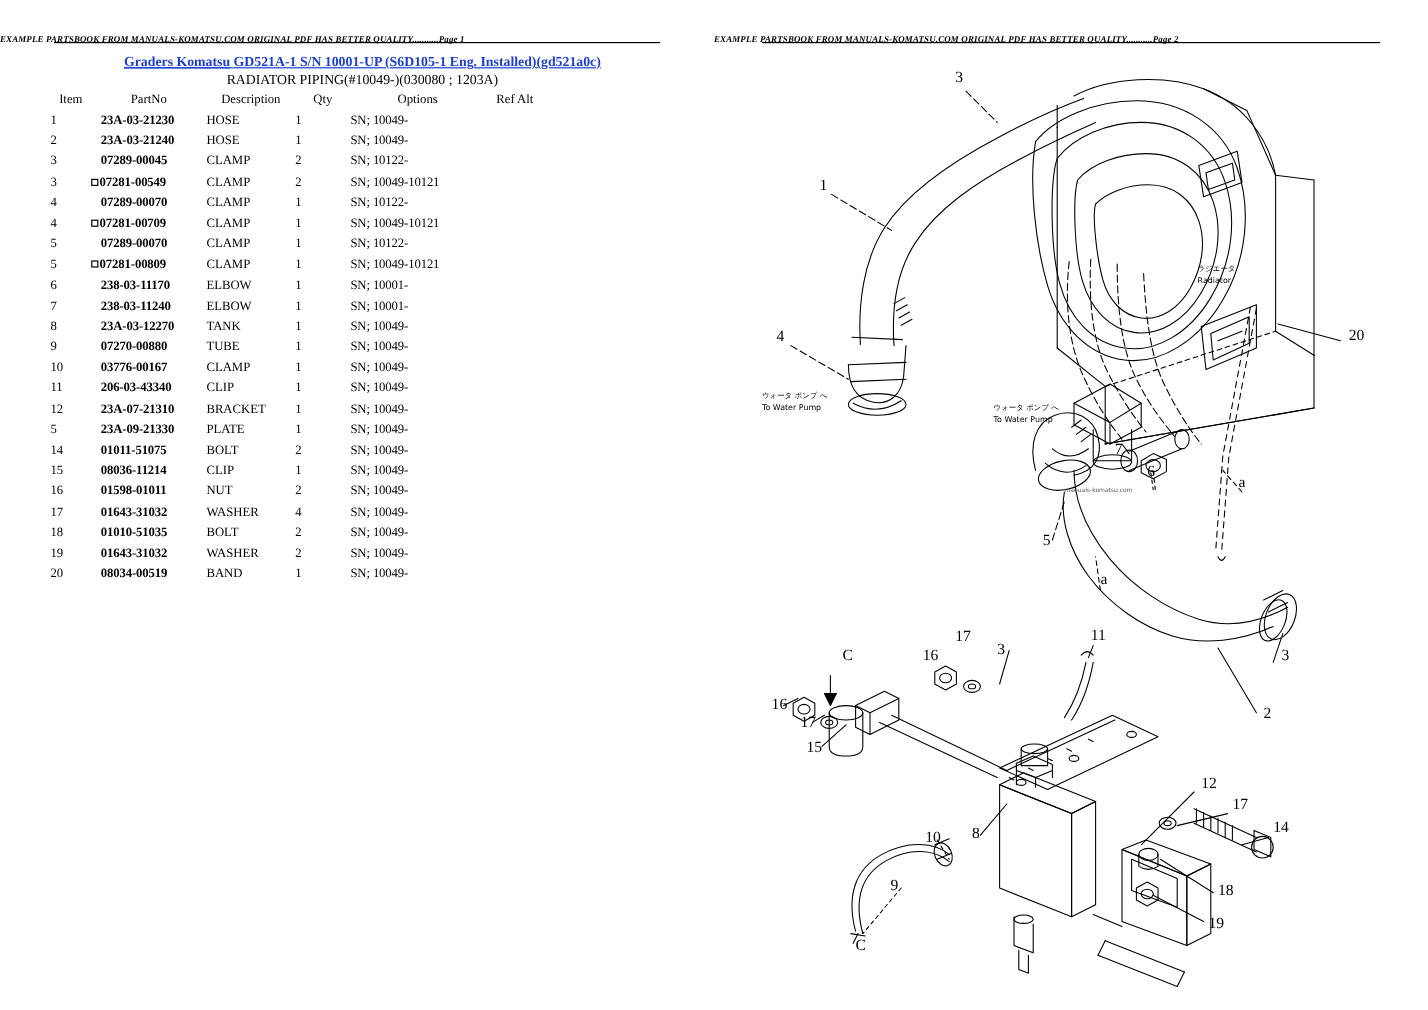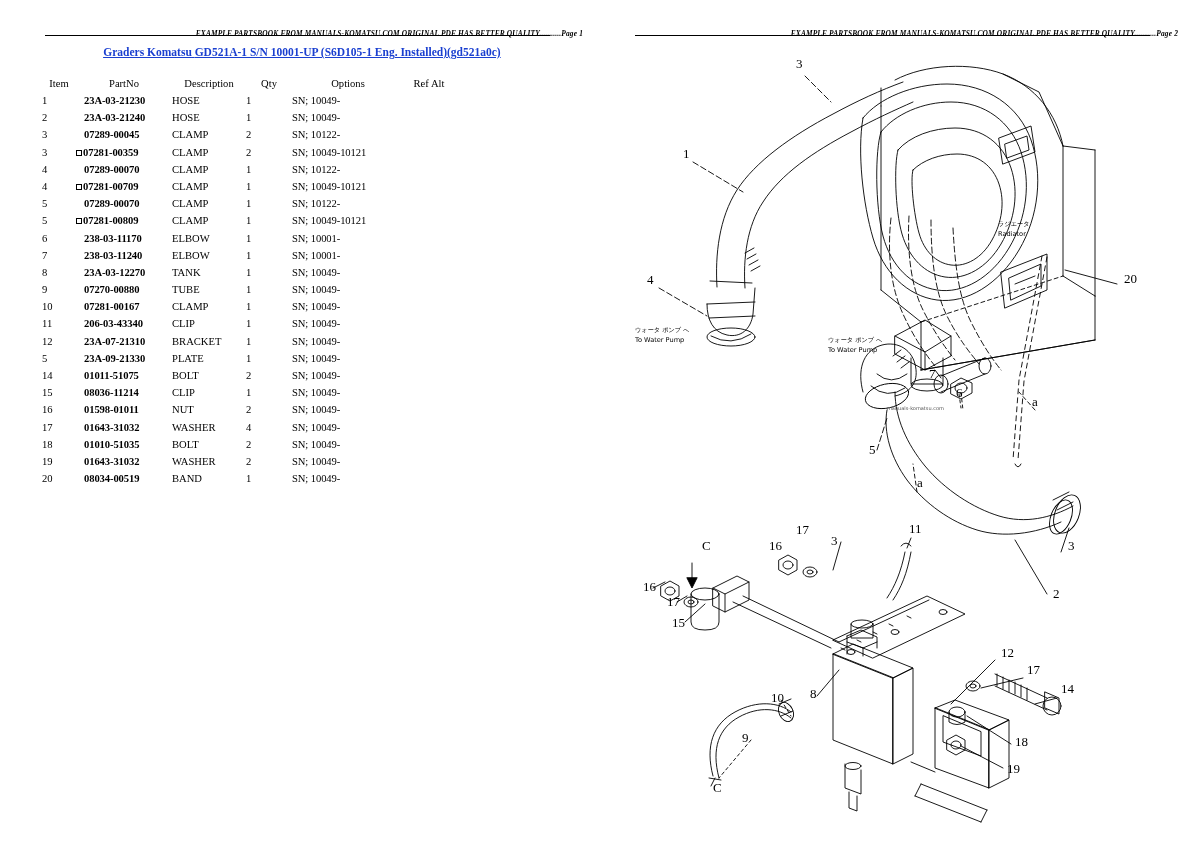--- a/index.html
+++ b/index.html
@@ -22,24 +22,23 @@
     height: 842px;
     box-sizing: border-box;
   }
   .page-left  { left: 0;   width: 595px; }
   .page-right { left: 595px; width: 595px; }
 
   
   .page-header {
     position: absolute;
     left: 0;
-    right: 12px;
+    right: 0;
     top: 22px;
-    text-align: right;
-    padding-left: 17px;
+    text-align: left;
   }
   .page-header .hdr-text {
     display: inline-block;
     font-family: "Liberation Serif", serif;
     font-weight: bold;
     font-style: italic;
     font-size: 7.4px;
     letter-spacing: 0.15px;
     white-space: nowrap;
     color: #000;
@@ -182,20 +181,21 @@
   <div class="page-header">
     <span class="hdr-text">EXAMPLE PARTSBOOK FROM MANUALS-KOMATSU.COM ORIGINAL PDF HAS BETTER QUALITY...........Page 1</span>
   </div>
   <div class="hdr-rule"></div>
 
   <div class="title-block">
     <div class="title-line1">
       <span class="crumb">Graders Komatsu</span>
       <span>GD521A-1 S/N 10001-UP (S6D105-1 Eng. Installed)(gd521a0c)</span>
     </div>
+    <div class="title-line2">RADIATOR PIPING(#10049-)(030080 ; 1203A)</div>
   </div>
 
   <table class="parts-table">
     <thead>
       <tr>
         <th class="col-item th-item">Item</th>
         <th class="col-part th-part">PartNo</th>
         <th class="col-desc">Description</th>
         <th class="col-qty th-qty">Qty</th>
         <th class="col-opt th-opt">Options</th>
@@ -222,21 +222,21 @@
         <tr>
           <td class="col-item td-item">3</td>
           <td class="col-part td-part"><span class="sq-spacer"></span><span>07289-00045</span></td>
           <td class="col-desc td-desc">CLAMP</td>
           <td class="col-qty td-qty">2</td>
           <td class="col-opt td-opt">SN; 10122-</td>
           <td class="col-ref"></td>
         </tr>
         <tr>
           <td class="col-item td-item">3</td>
-          <td class="col-part td-part"><span class="sq-mark"></span><span>07281-00359</span></td>
+          <td class="col-part td-part"><span class="sq-mark"></span><span>07281-00549</span></td>
           <td class="col-desc td-desc">CLAMP</td>
           <td class="col-qty td-qty">2</td>
           <td class="col-opt td-opt">SN; 10049-10121</td>
           <td class="col-ref"></td>
         </tr>
         <tr>
           <td class="col-item td-item">4</td>
           <td class="col-part td-part"><span class="sq-spacer"></span><span>07289-00070</span></td>
           <td class="col-desc td-desc">CLAMP</td>
           <td class="col-qty td-qty">1</td>
@@ -294,21 +294,21 @@
         <tr>
           <td class="col-item td-item">9</td>
           <td class="col-part td-part"><span class="sq-spacer"></span><span>07270-00880</span></td>
           <td class="col-desc td-desc">TUBE</td>
           <td class="col-qty td-qty">1</td>
           <td class="col-opt td-opt">SN; 10049-</td>
           <td class="col-ref"></td>
         </tr>
         <tr>
           <td class="col-item td-item">10</td>
-          <td class="col-part td-part"><span class="sq-spacer"></span><span>07281-00167</span></td>
+          <td class="col-part td-part"><span class="sq-spacer"></span><span>03776-00167</span></td>
           <td class="col-desc td-desc">CLAMP</td>
           <td class="col-qty td-qty">1</td>
           <td class="col-opt td-opt">SN; 10049-</td>
           <td class="col-ref"></td>
         </tr>
         <tr>
           <td class="col-item td-item">11</td>
           <td class="col-part td-part"><span class="sq-spacer"></span><span>206-03-43340</span></td>
           <td class="col-desc td-desc">CLIP</td>
           <td class="col-qty td-qty">1</td>

